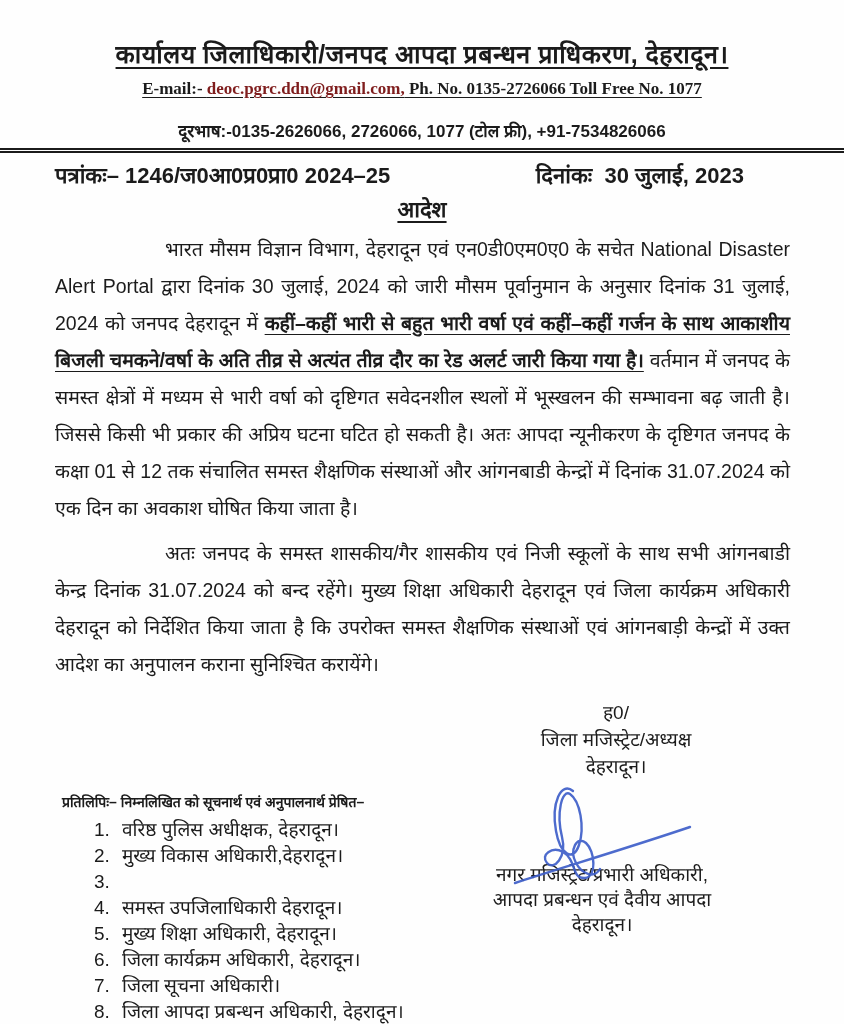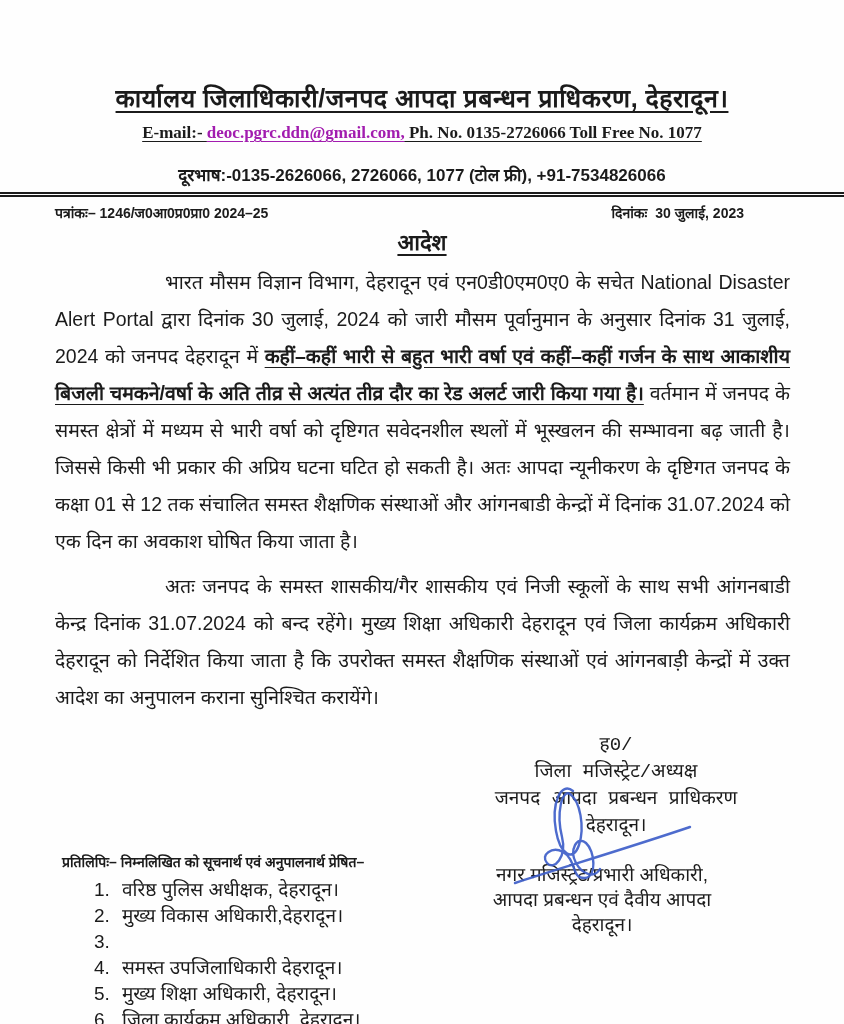--- a/index.html
+++ b/index.html
@@ -22,51 +22,49 @@
     padding-top: 36px;
     text-align: center;
   }
   .letterhead-title {
     display: inline-block;
     font-size: 25px;
     font-weight: 700;
     text-decoration: underline;
     text-underline-offset: 4px;
     letter-spacing: 0.5px;
-    margin-top: 44px;
   }
   .contact-line {
     margin-top: 9px;
     font-family: "Liberation Serif", "DejaVu Serif", serif;
     font-size: 17px;
     font-weight: 700;
     text-decoration: underline;
     text-underline-offset: 3px;
   }
   .contact-line .email-link {
-    color: #a21caf;
-    text-decoration: underline;
+    color: #7f1d1d;
     cursor: pointer;
   }
   .phone-line {
     margin-top: 20px;
     font-size: 17px;
     font-weight: 700;
   }
   .rule-double {
     margin-top: 6px;
     border-top: 5px double #1b1b1b;
     width: 100%;
   }
   
   .meta-row {
     display: flex;
     justify-content: space-between;
     margin: 6px 100px 0 55px;
-    font-size: 14px;
+    font-size: 22px;
     font-weight: 700;
     white-space: pre-wrap;
   }
   
   .order-heading {
     margin-top: 4px;
     text-align: center;
     font-size: 22px;
     font-weight: 700;
   }
@@ -87,21 +85,20 @@
     text-decoration: underline;
     text-underline-offset: 4px;
   }
   
   .sign-block-1 {
     margin: 16px 88px 0 auto;
     width: 280px;
     text-align: center;
     font-size: 19px;
     line-height: 27px;
-    font-family: Liberation Mono, monospace;
   }
   
   .copy-section {
     margin: 12px 0 0 62px;
   }
   .copy-heading {
     font-size: 14px;
     font-weight: 700;
   }
   .copy-list {
@@ -159,21 +156,20 @@
     <span>आदेश</span>
   </div>
 
   <p class="body-para"><span>भारत मौसम विज्ञान विभाग, देहरादून एवं एन0डी0एम0ए0 के सचेत National Disaster Alert Portal द्वारा दिनांक 30 जुलाई, 2024 को जारी मौसम पूर्वानुमान के अनुसार दिनांक 31 जुलाई, 2024 को जनपद देहरादून में </span><span class="emphasis">कहीं–कहीं भारी से बहुत भारी वर्षा एवं कहीं–कहीं गर्जन के साथ आकाशीय बिजली चमकने/वर्षा के अति तीव्र से अत्यंत तीव्र दौर का रेड अलर्ट जारी किया गया है।</span><span> वर्तमान में जनपद के समस्त क्षेत्रों में मध्यम से भारी वर्षा को दृष्टिगत सवेदनशील स्थलों में भूस्खलन की सम्भावना बढ़ जाती है। जिससे किसी भी प्रकार की अप्रिय घटना घटित हो सकती है। अतः आपदा न्यूनीकरण के दृष्टिगत जनपद के कक्षा 01 से 12 तक संचालित समस्त शैक्षणिक संस्थाओं और आंगनबाडी केन्द्रों में दिनांक 31.07.2024 को एक दिन का अवकाश घोषित किया जाता है।</span></p>
 
   <p class="body-para"><span>अतः जनपद के समस्त शासकीय/गैर शासकीय एवं निजी स्कूलों के साथ सभी आंगनबाडी केन्द्र दिनांक 31.07.2024 को बन्द रहेंगे। मुख्य शिक्षा अधिकारी देहरादून एवं जिला कार्यक्रम अधिकारी देहरादून को निर्देशित किया जाता है कि उपरोक्त समस्त शैक्षणिक संस्थाओं एवं आंगनबाड़ी केन्द्रों में उक्त आदेश का अनुपालन कराना सुनिश्चित करायेंगे।</span></p>
 
   <div class="sign-block-1">
     <div>ह0/</div>
     <div>जिला मजिस्ट्रेट/अध्यक्ष</div>
-    <div>जनपद आपदा प्रबन्धन प्राधिकरण</div>
     <div>देहरादून।</div>
   </div>
 
   <div class="copy-section">
     <div class="copy-heading">प्रतिलिपिः– निम्नलिखित को सूचनार्थ एवं अनुपालनार्थ प्रेषित–</div>
     <div class="copy-list">
       <div class="copy-item">
         <span class="num">1.</span>
         <span>वरिष्ठ पुलिस अधीक्षक, देहरादून।</span>
       </div>

